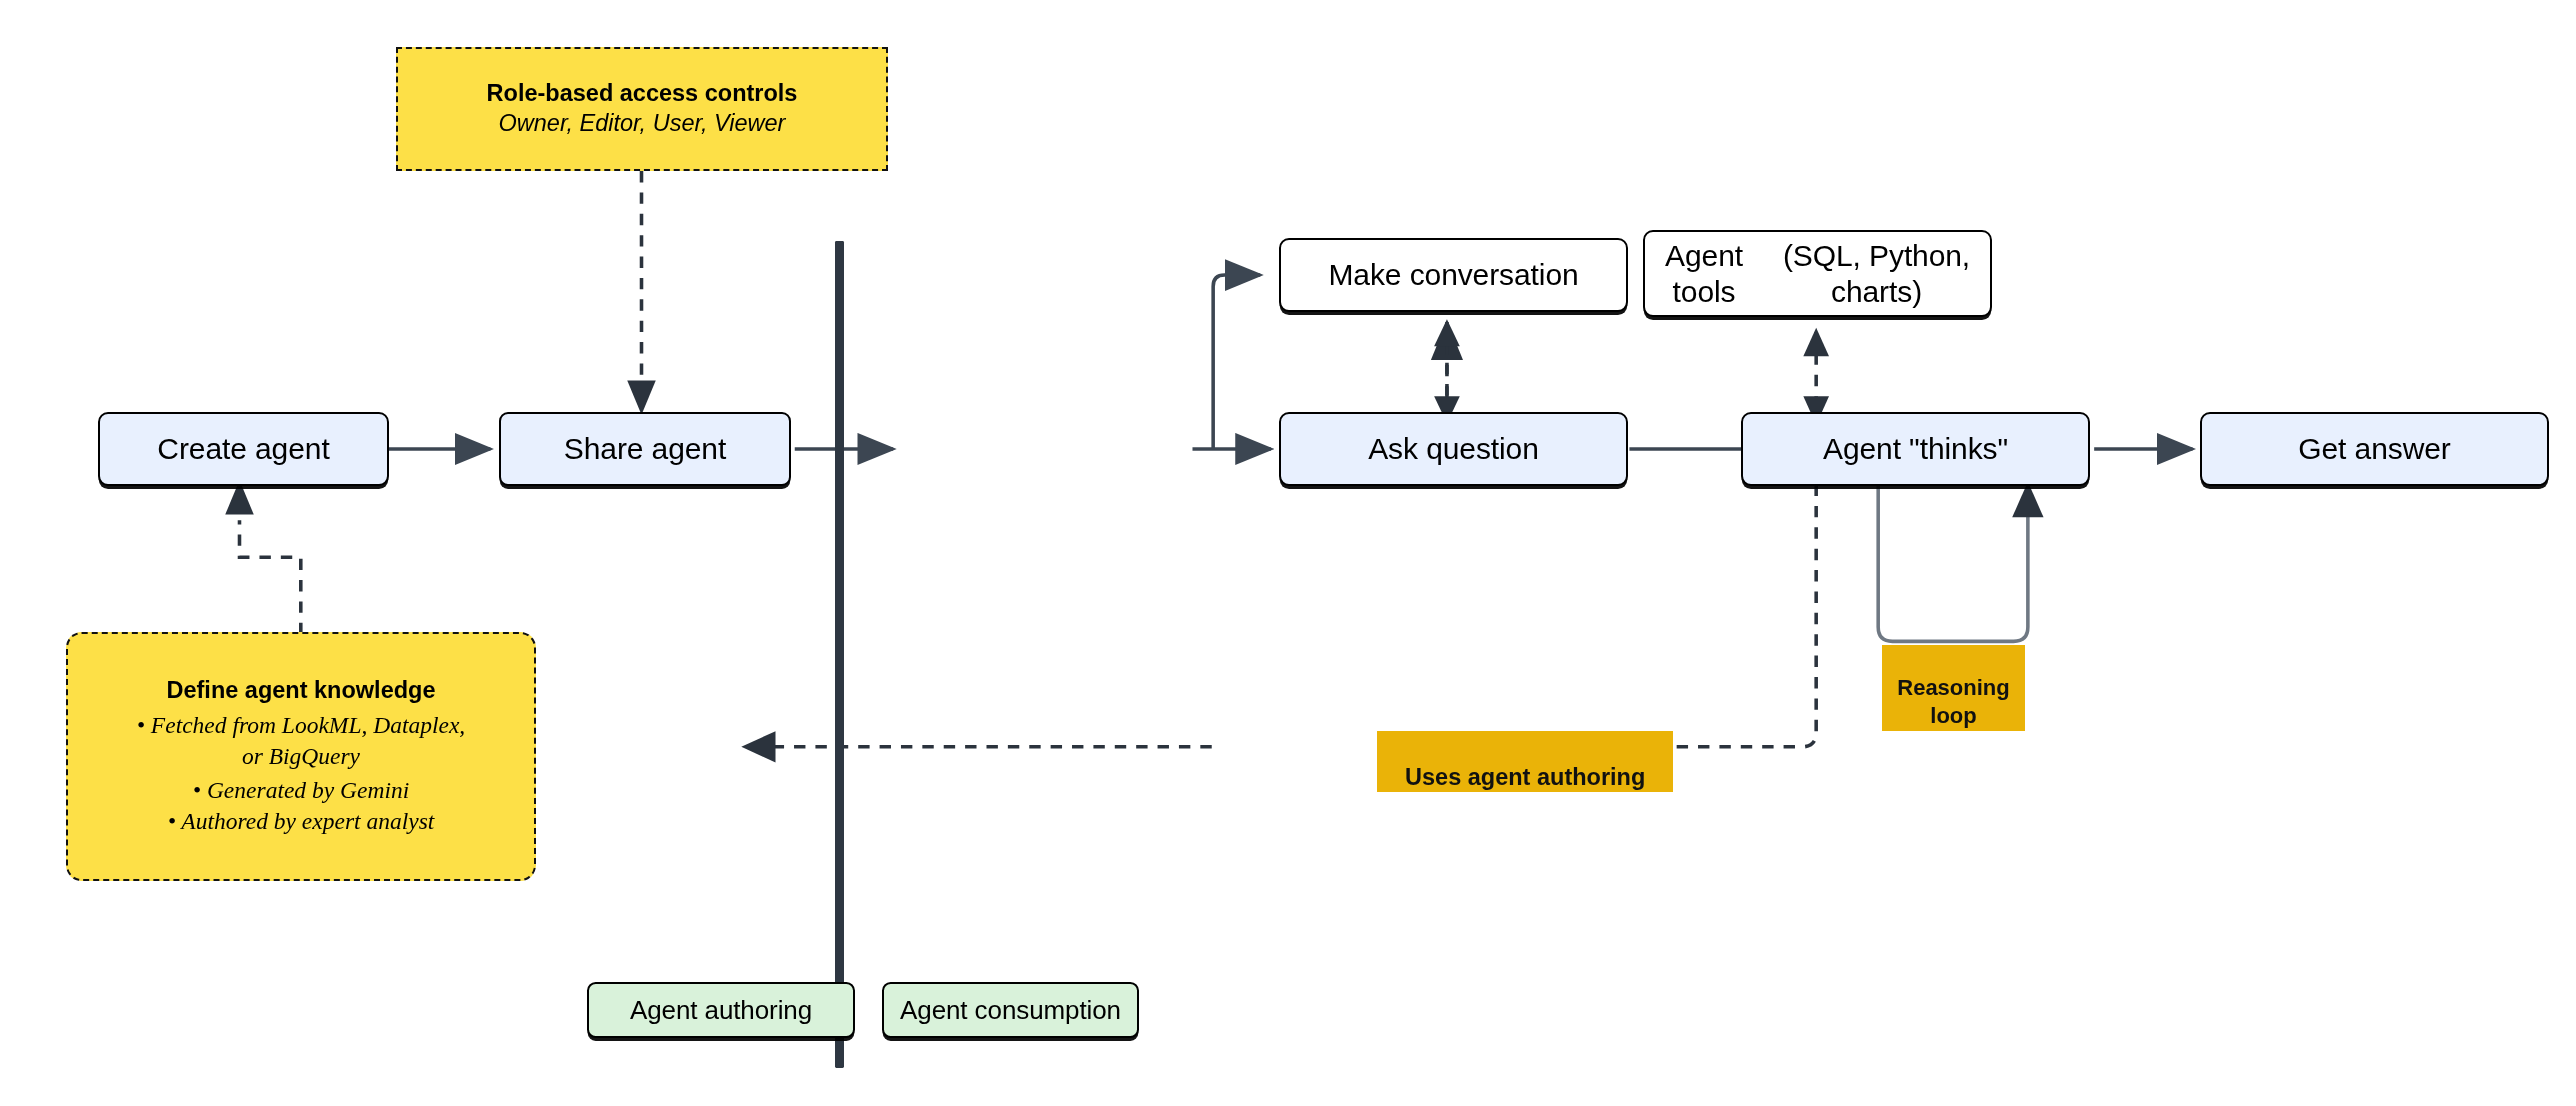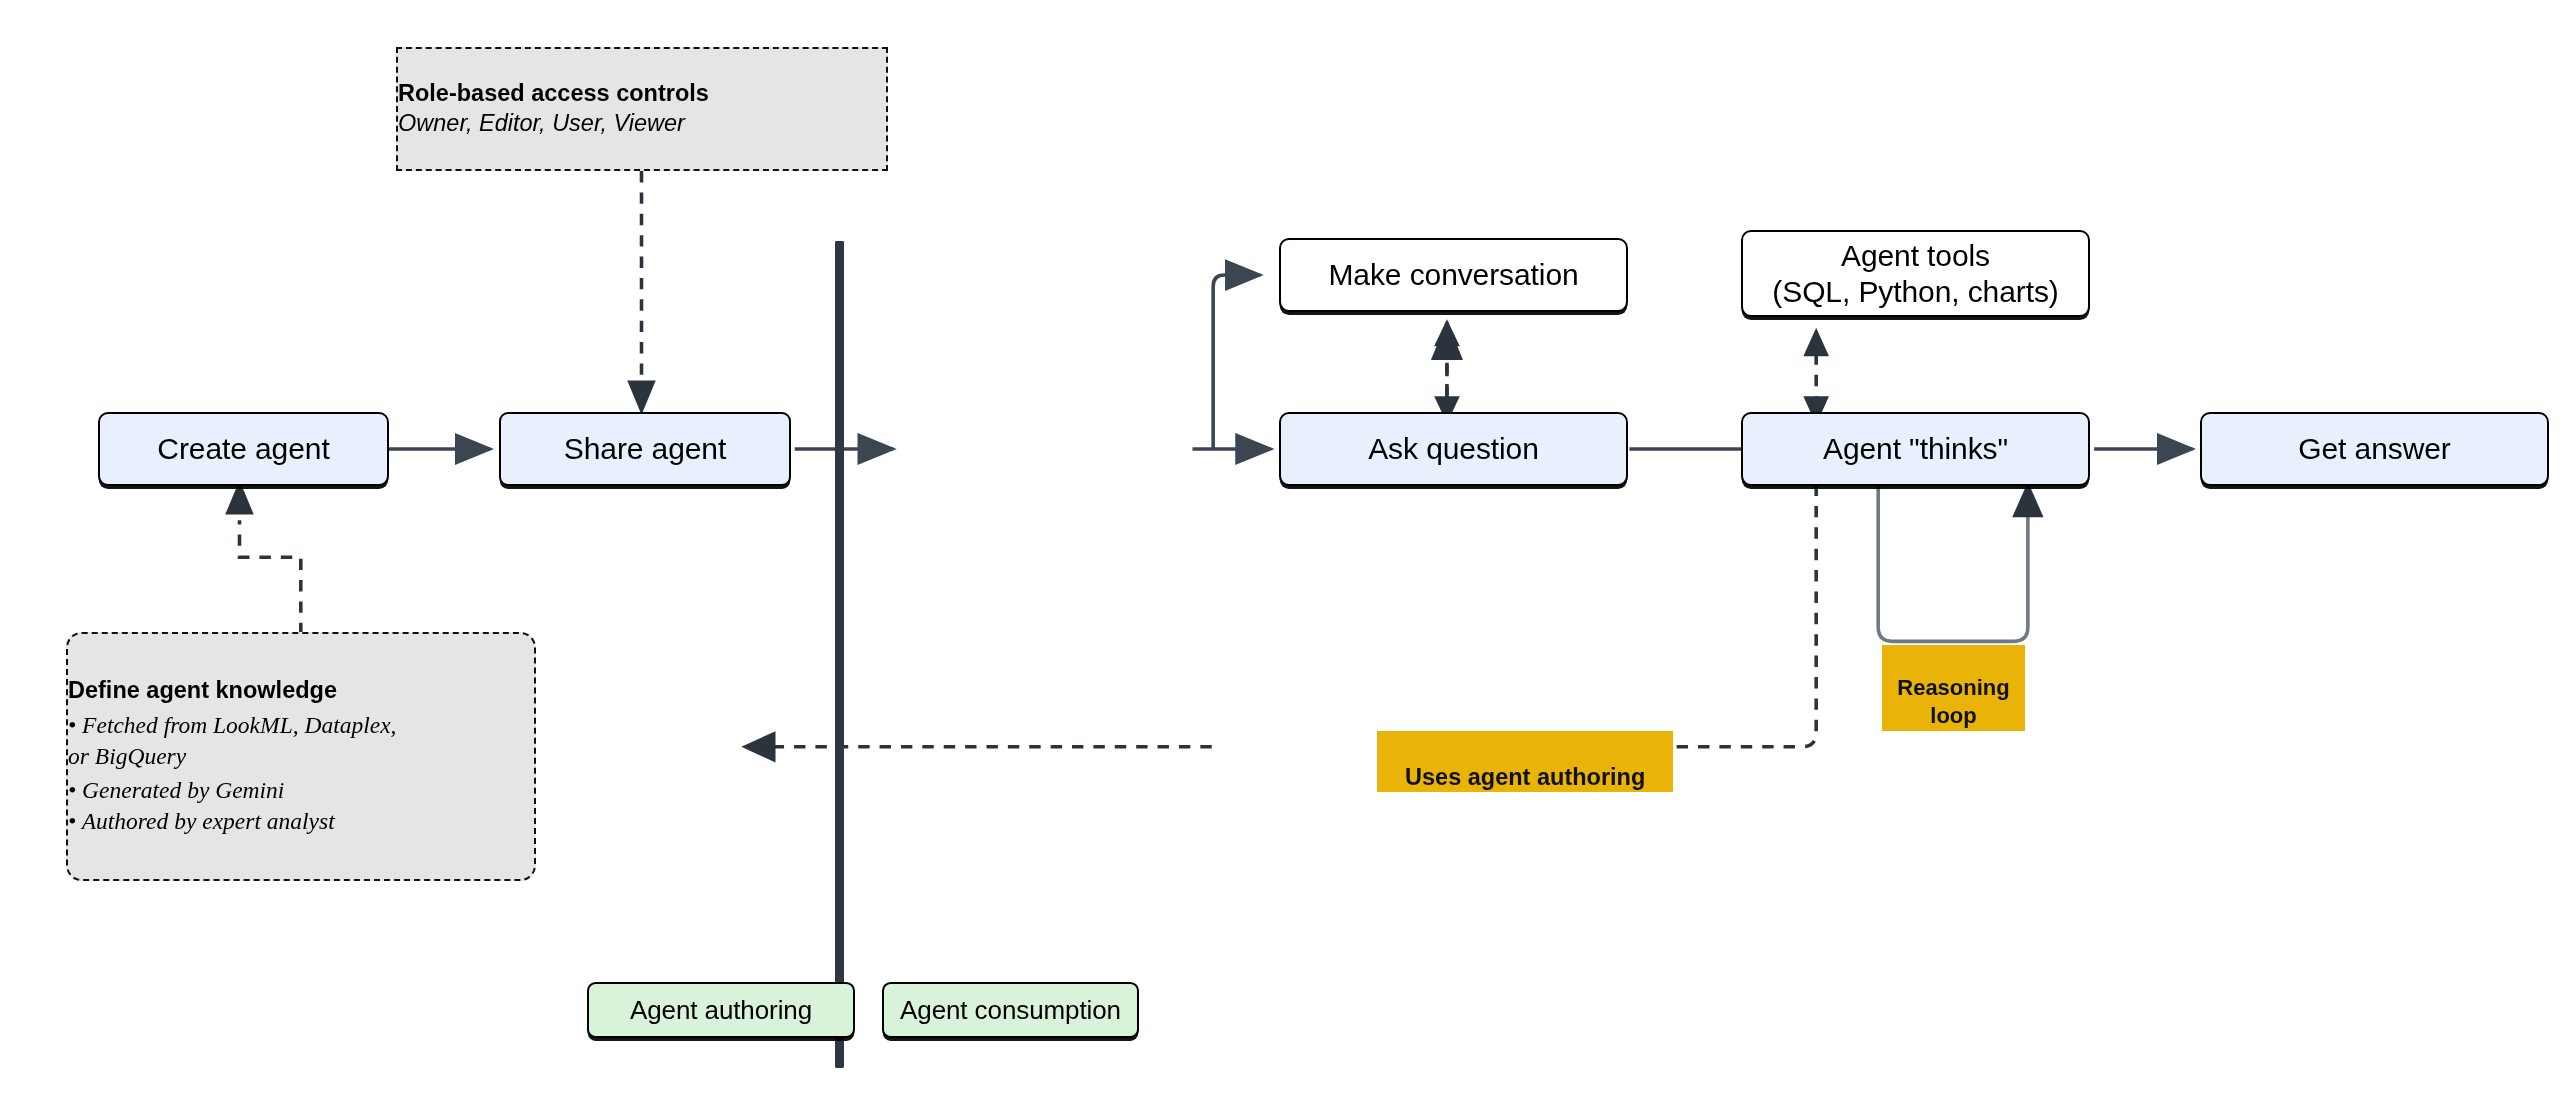--- a/index.html
+++ b/index.html
@@ -48,24 +48,24 @@
     background: #d9f2da;
     font-size: 26px;
     border-width: 2.9px;
     border-radius: 8.6px;
   }
   
   .dashbox {
     position: absolute;
     box-sizing: border-box;
     border: 2.9px dashed #111111;
-    background: #e5e5e5;
+    background: #fde047;
     display: flex;
     flex-direction: column;
-    align-items: flex-start;
+    align-items: center;
     justify-content: center;
     text-align: center;
     color: #000000;
   }
   .dashbox.rounded { border-radius: 15.7px; }
   .dashbox .dbtitle {
     font-weight: bold;
     font-size: 23.5px;
     line-height: 1.25;
   }
@@ -183,21 +183,21 @@
 
 
   <div class="node white" style="left:1279px; top:238px; width:349px; height:74px;">
     <span>Make conversation</span>
   </div>
 
   <div class="node blue" style="left:1279px; top:412px; width:349px; height:74px;">
     <span>Ask question</span>
   </div>
 
-  <div class="node white" style="left:1741px; top:230px; width:349px; height:87px; flex-direction:column;">
+  <div class="node white" style="left:1643px; top:230px; width:349px; height:87px; flex-direction:row;">
     <span>Agent tools</span>
     <span>(SQL, Python, charts)</span>
   </div>
 
   <div class="node blue" style="left:1741px; top:412px; width:349px; height:74px;">
     <span>Agent "thinks"</span>
   </div>
 
   <div class="node blue" style="left:2200px; top:412px; width:349px; height:74px;">
     <span>Get answer</span>

